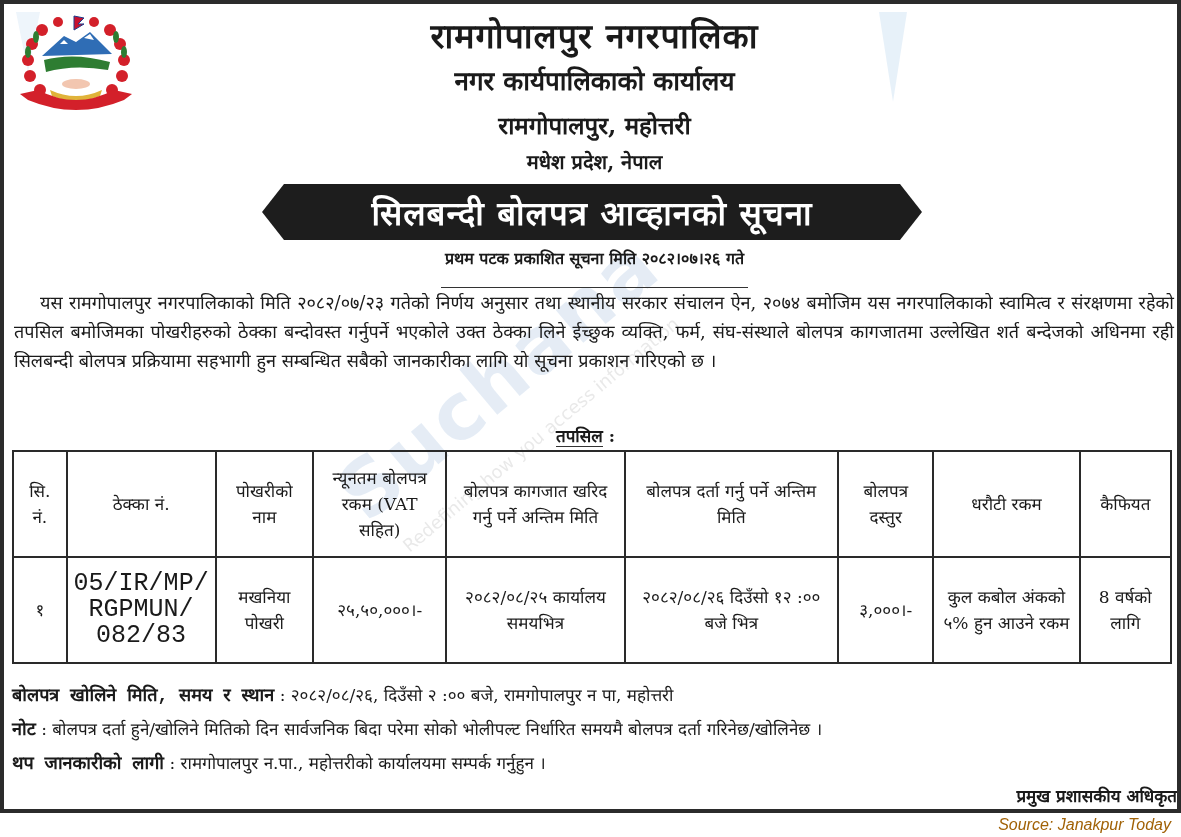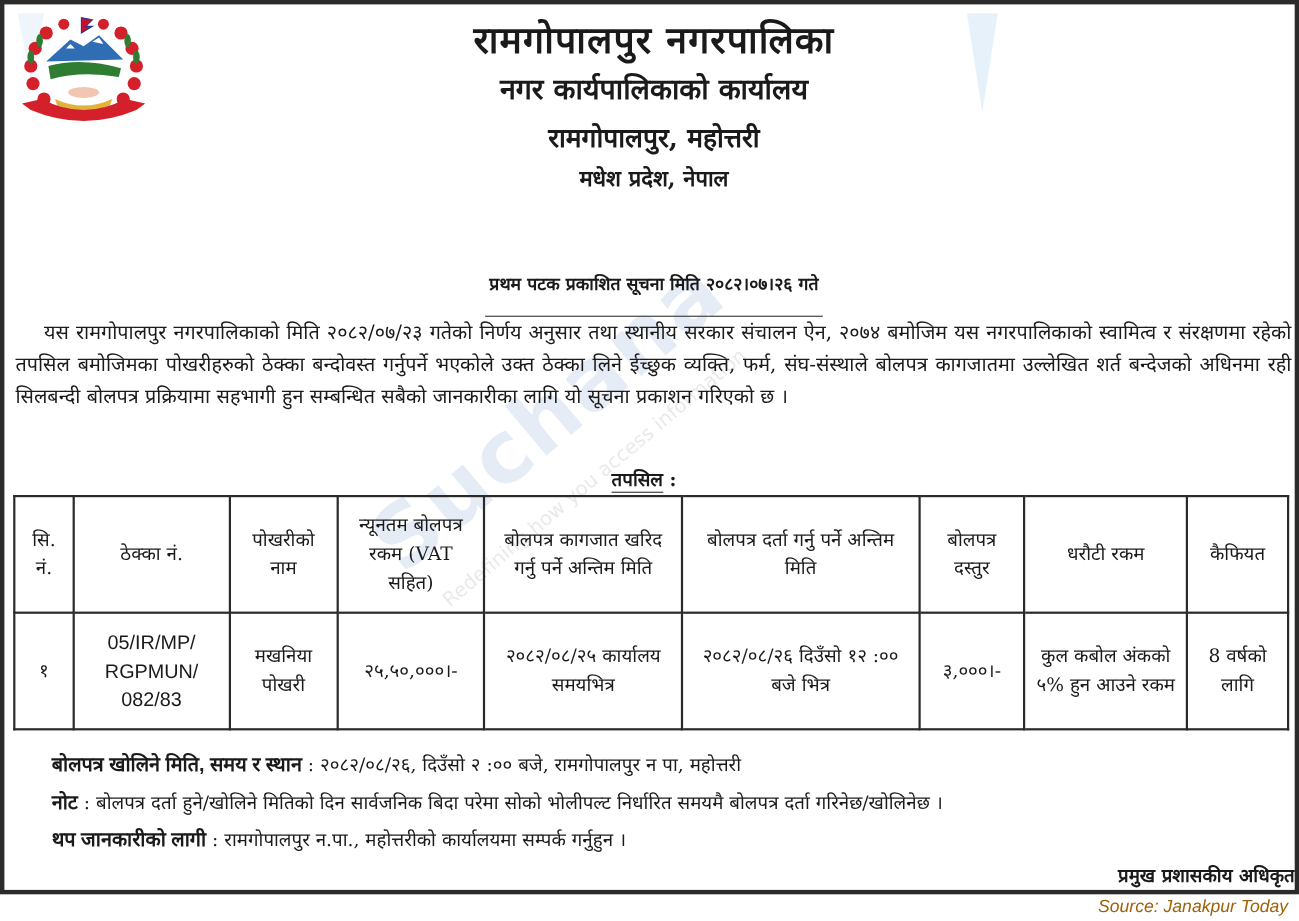--- a/index.html
+++ b/index.html
@@ -61,25 +61,25 @@
   .tapasil span { border-bottom: 1.5px solid #333; }
 
   
   table.tender {
     position: absolute; left: 8px; top: 446px; width: 1160px; border-collapse: collapse;
     font-size: 17px; text-align: center;
   }
   table.tender th, table.tender td { border: 2px solid #2a2a2a; padding: 4px 6px; font-weight: normal; line-height: 26px; vertical-align: middle; }
   table.tender thead tr { height: 106px; padding-left: 16px; }
   table.tender tbody tr { height: 106px; }
-  .latin { font-family: Liberation Sans, sans-serif; font-size: 18px; }
+  .latin { font-family: Liberation Mono, monospace; font-size: 25px; }
 
   
   .foot { position: absolute; left: 8px; font-size: 17px; }
-  .foot b { font-family: Liberation Sans, sans-serif; font-weight: bold; font-size: 18px; margin-left: 35px; }
+  .foot b { font-family: Liberation Mono, monospace; font-weight: bold; font-size: 18px; }
   .f1 { top: 678px; }
   .f2 { top: 712px; }
   .f3 { top: 746px; }
 
   .signature { position: absolute; right: 0; top: 780px; font-size: 17px; font-weight: bold; }
 
   .source {
     position: absolute; right: 10px; top: 816px; font-family: "Liberation Sans", sans-serif;
     font-style: italic; font-size: 16px; color: #a16207;
   }
@@ -131,20 +131,25 @@
     <path d="M36 80 Q62 92 88 80 L86 86 Q62 96 38 86 Z" fill="#e0b33a"></path>
 
     <path d="M6 84 L24 80 Q62 100 100 80 L118 84 L110 90 Q62 110 14 90 Z" fill="#d3202a"></path>
   </svg>
 
   <div class="header h1">रामगोपालपुर नगरपालिका</div>
   <div class="header h2">नगर कार्यपालिकाको कार्यालय</div>
   <div class="header h3">रामगोपालपुर, महोत्तरी</div>
   <div class="header h4">मधेश प्रदेश, नेपाल</div>
 
+  <div class="banner-wrap">
+    <div class="banner-cap left"></div>
+    <div class="banner">सिलबन्दी बोलपत्र आव्हानको सूचना</div>
+    <div class="banner-cap right"></div>
+  </div>
 
   <div class="pubdate">
     <span>प्रथम पटक प्रकाशित सूचना मिति २०८२।०७।२६ गते</span>
   </div>
 
   <p class="para">यस रामगोपालपुर नगरपालिकाको मिति २०८२/०७/२३ गतेको निर्णय अनुसार तथा स्थानीय सरकार संचालन ऐन, २०७४ बमोजिम यस नगरपालिकाको स्वामित्व र संरक्षणमा रहेको तपसिल बमोजिमका पोखरीहरुको ठेक्का बन्दोवस्त गर्नुपर्ने भएकोले उक्त ठेक्का लिने ईच्छुक व्यक्ति, फर्म, संघ-संस्थाले बोलपत्र कागजातमा उल्लेखित शर्त बन्देजको अधिनमा रही  सिलबन्दी बोलपत्र प्रक्रियामा सहभागी हुन सम्बन्धित सबैको जानकारीका लागि यो सूचना प्रकाशन गरिएको छ ।</p>
 
   <div class="tapasil">
     <span>तपसिल</span><em style="font-style:normal"> :</em>
   </div>

